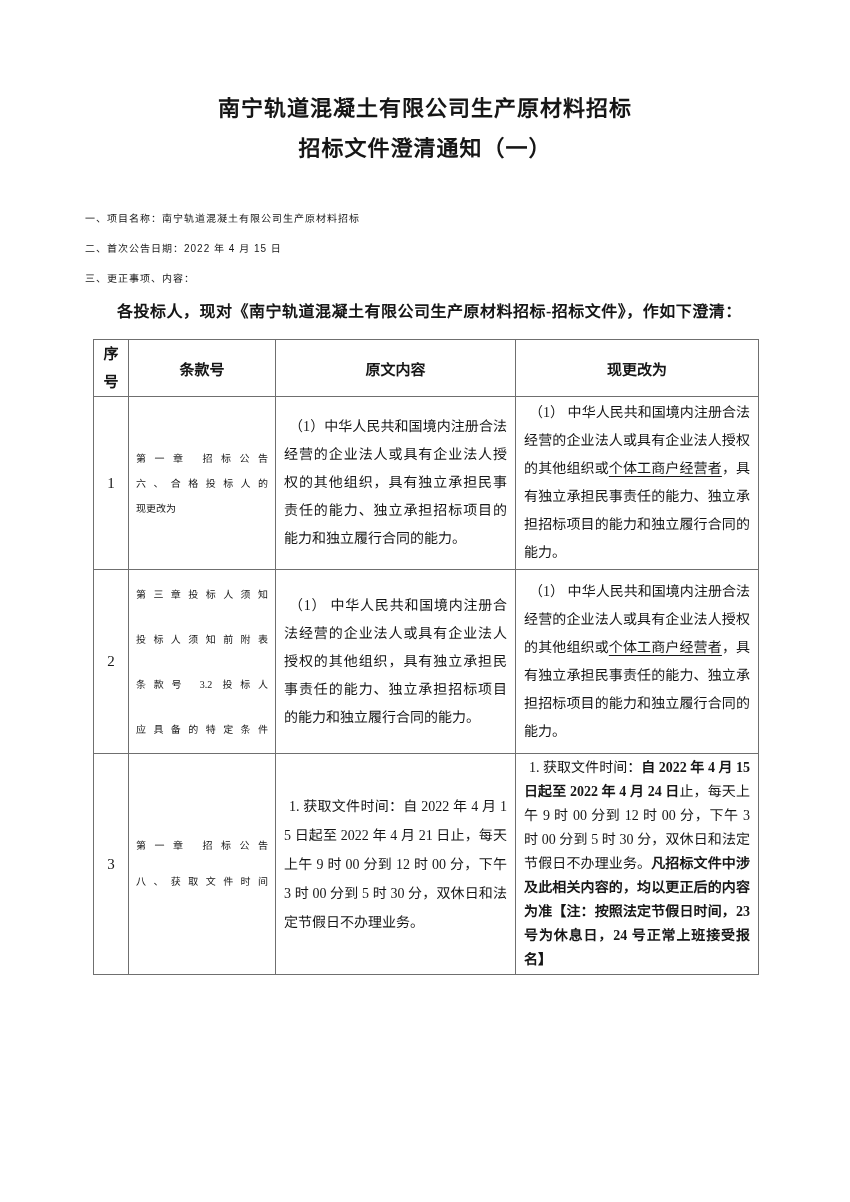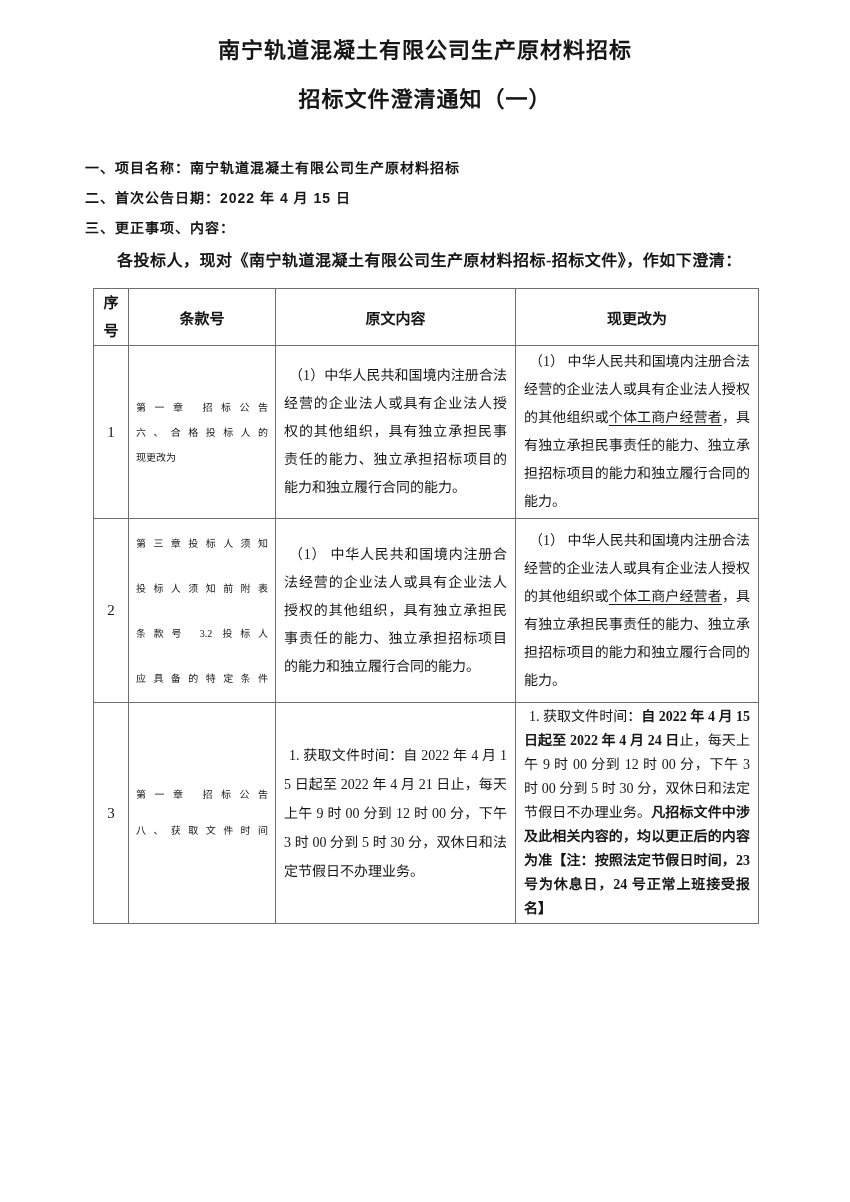--- a/index.html
+++ b/index.html
@@ -7,40 +7,40 @@
     --border:#6f6f6f;
     --bg:#ffffff;
   }
   *{margin:0;padding:0;box-sizing:border-box;}
   html,body{background:#fff;}
   body{width:850px;}
   .page{
     width:850px;height:1202px;
     background:var(--bg,#fff);
     color:var(--text,#161616);
-    padding:36px 85px 0 85px;
+    padding:94px 85px 0 85px;
     overflow:hidden;
     font-family:"Liberation Serif","DejaVu Serif",serif;
   }
   
   .title{
     text-align:center;
     font-family:"Liberation Serif","DejaVu Serif",serif;
     font-weight:700;
     font-size:22px;
     letter-spacing:1px;
     line-height:30px;
   }
-  .title.second{margin-top:19px;}
+  .title.second{margin-top:12px;font-family:Liberation Mono, monospace;}
   
   .items{margin-top:38px;}
   .item{
     font-family:"Liberation Sans","DejaVu Sans",sans-serif;
-    font-weight:700;
-    font-size:14px;
+    font-weight:400;
+    font-size:10px;
     letter-spacing:1px;
     line-height:30px;
     white-space:nowrap;
   }
   
   .intro{
     margin-top:7px;
     font-size:16px;
     letter-spacing:0.5px;
     line-height:22px;

